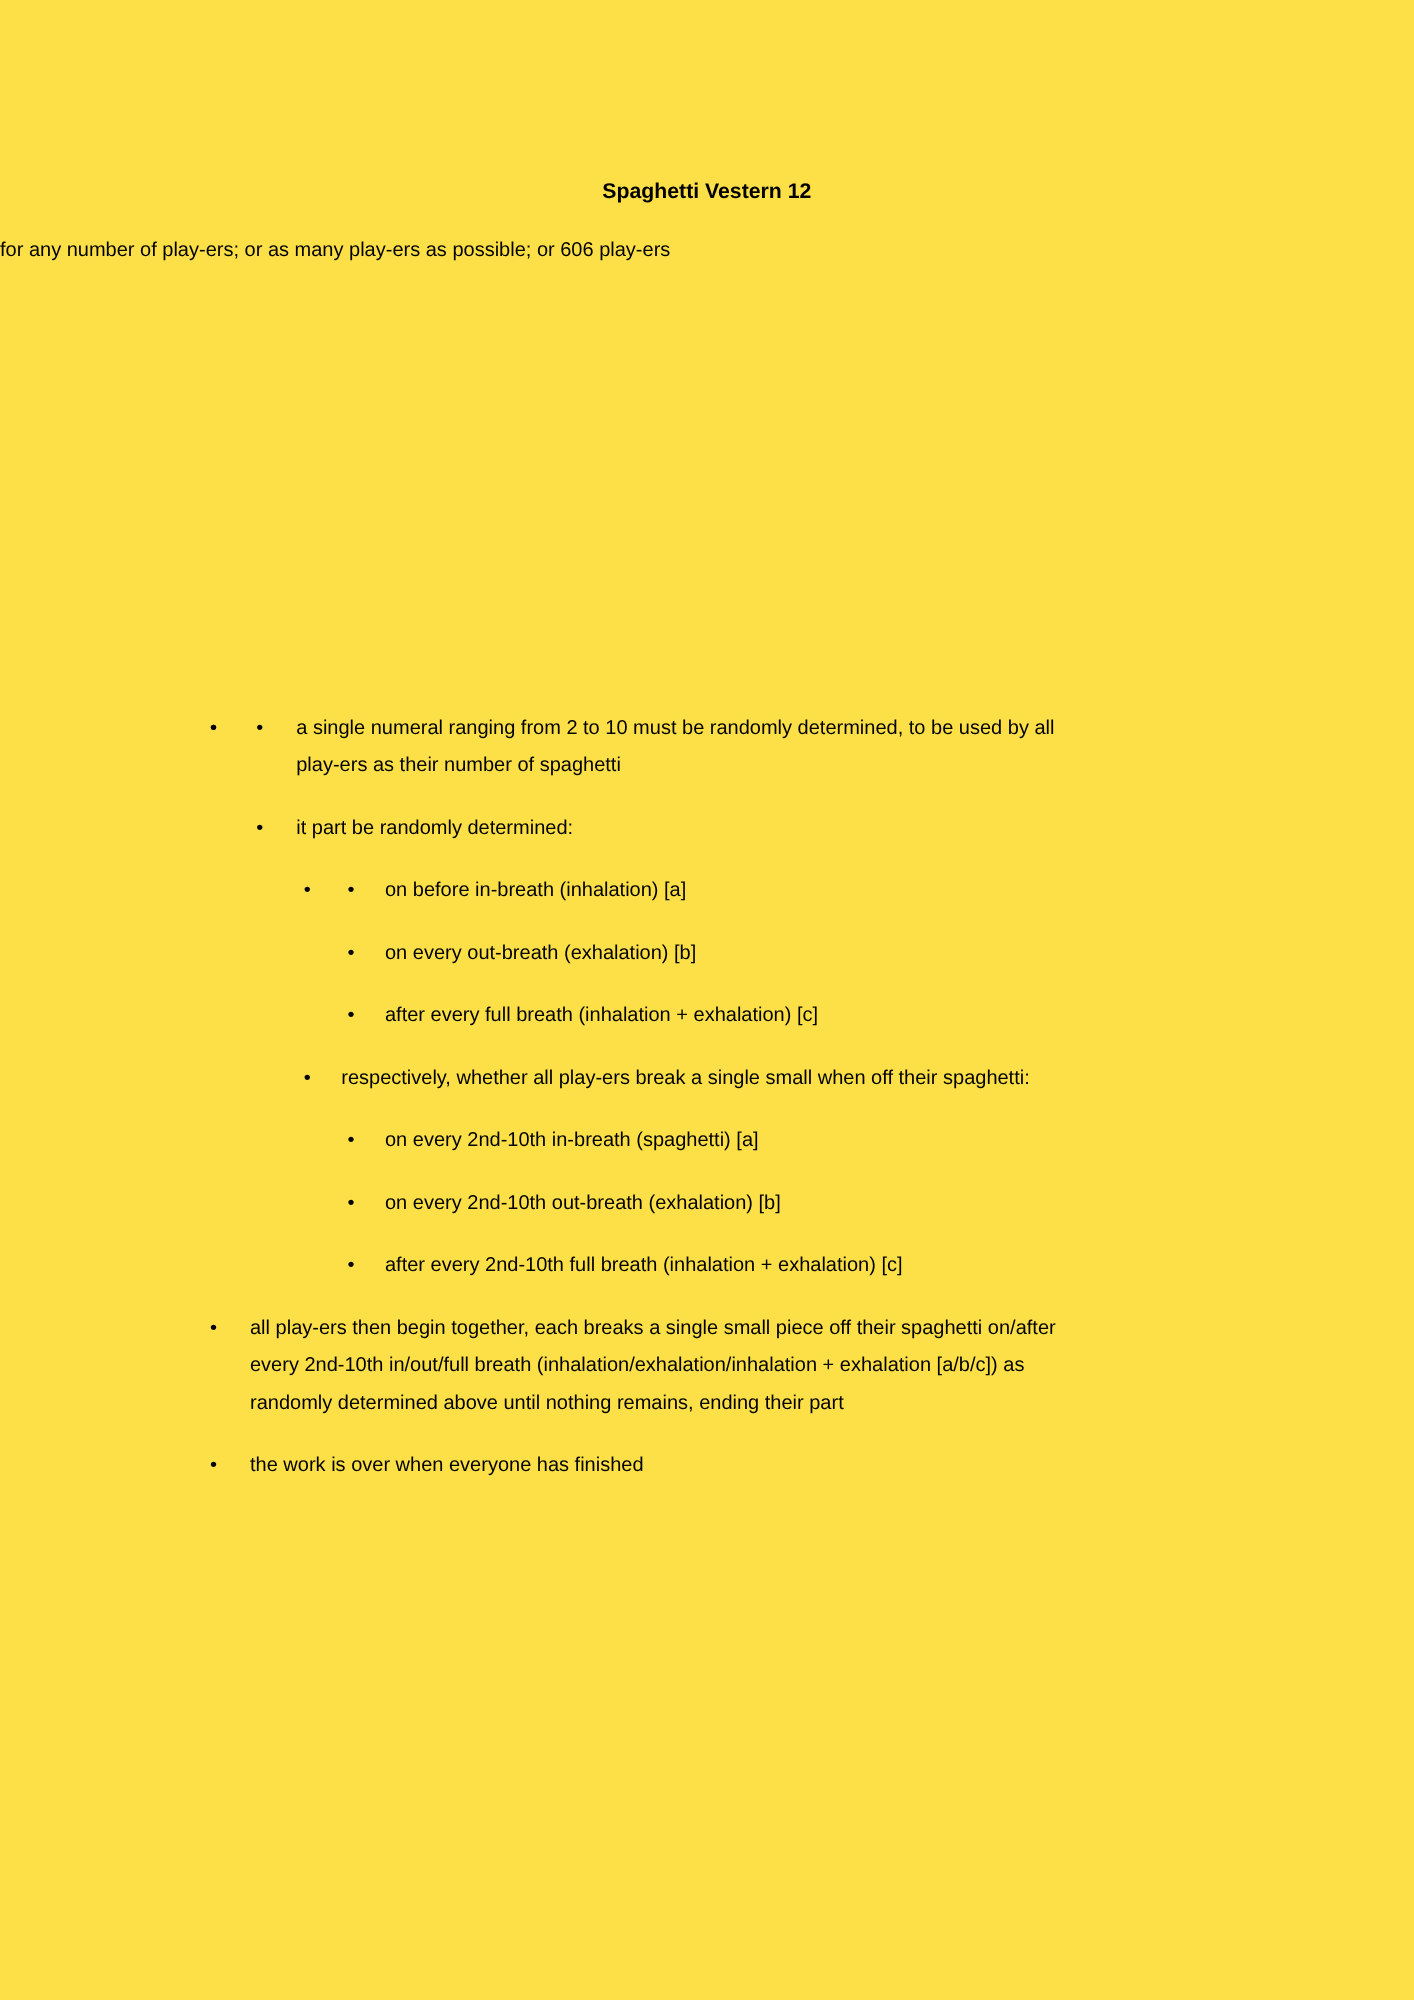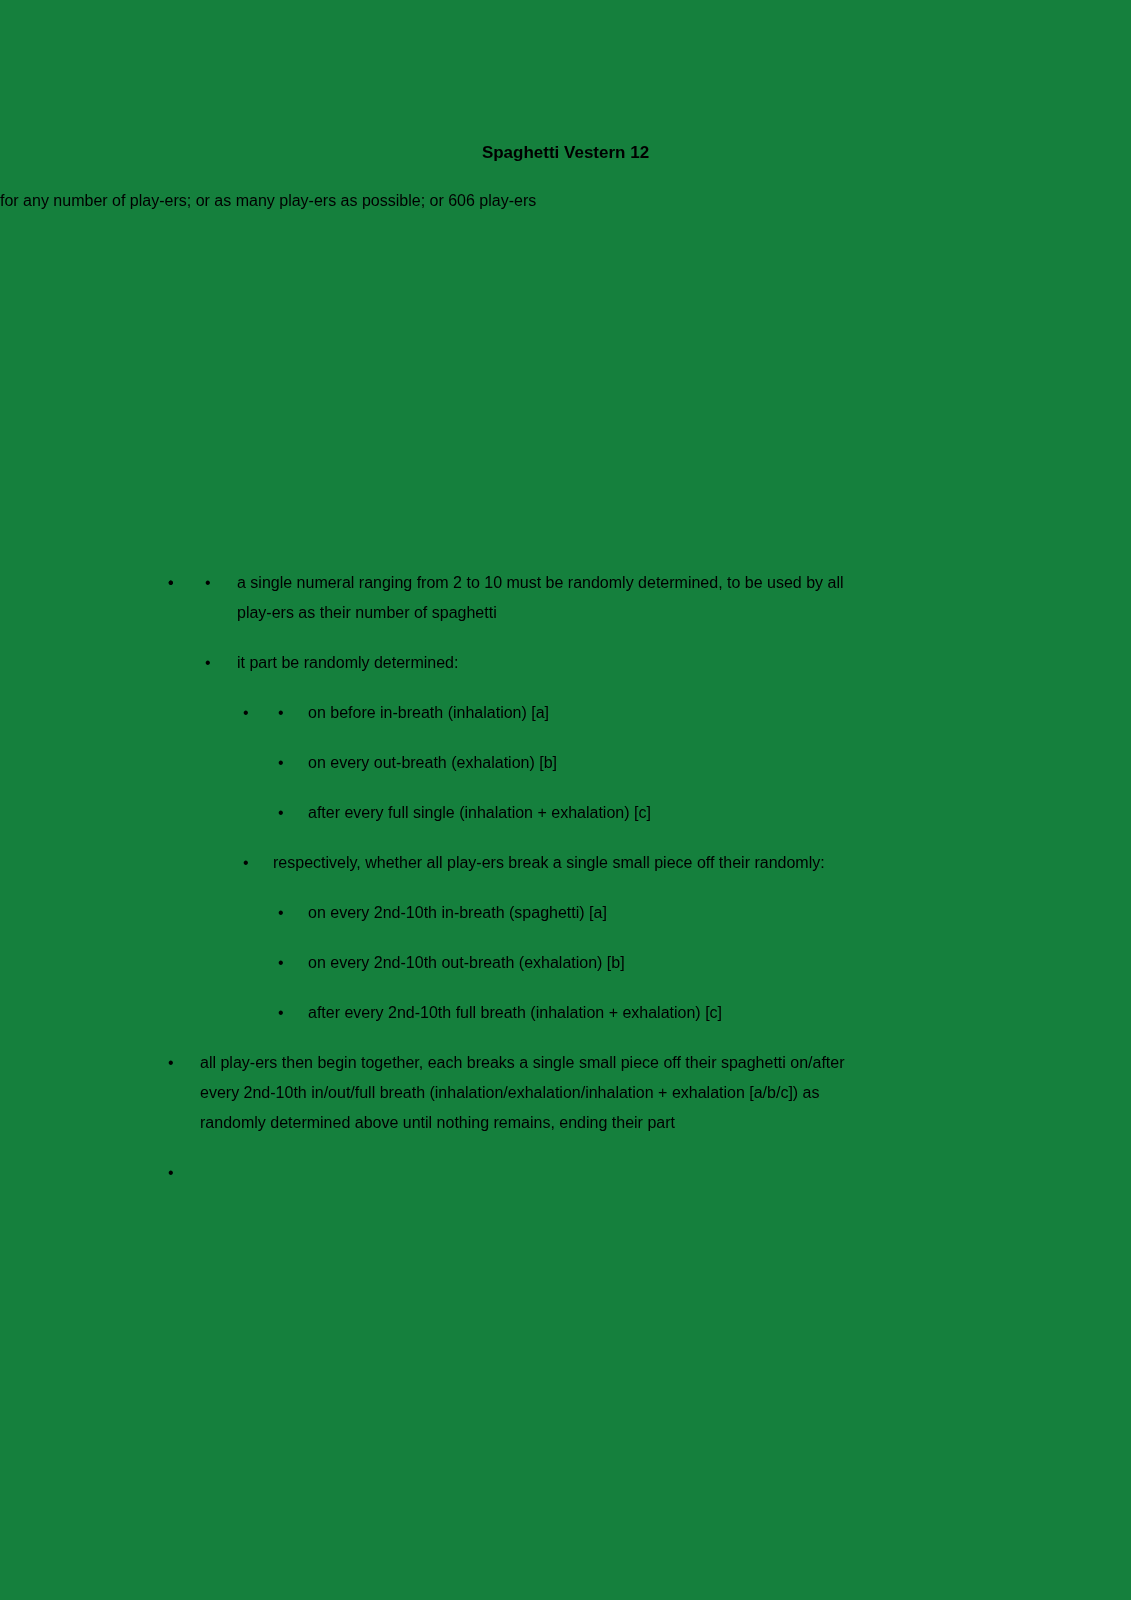--- a/index.html
+++ b/index.html
@@ -1,20 +1,20 @@
 <!DOCTYPE html>
 <html><head>
 <meta charset="utf-8">
 <style>
   html, body { margin: 0; padding: 0; background: #ffffff; }
   .page {
     position: relative;
     width: 1131px;
     height: 1600px;
-    background: #15803d;
+    background: #fde047;
     color: #000000;
     font-family: "Liberation Sans", sans-serif;
     font-size: 16px;
     box-sizing: border-box;
     padding-top: 138px;
     overflow: hidden;
   }
   .title {
     margin: 0;
     font-size: 17px;
@@ -84,25 +84,25 @@
     <li class="lvl4">
       <span class="bullet">•</span>
       <span class="item-text">on before in-breath (inhalation) [a]</span>
     </li>
     <li class="lvl4">
       <span class="bullet">•</span>
       <span class="item-text">on every out-breath (exhalation) [b]</span>
     </li>
     <li class="lvl4">
       <span class="bullet">•</span>
-      <span class="item-text">after every full single (inhalation + exhalation) [c]</span>
+      <span class="item-text">after every full breath (inhalation + exhalation) [c]</span>
     </li>
     <li class="lvl3">
       <span class="bullet">•</span>
-      <span class="item-text">respectively, whether all play-ers break a single small piece off their randomly:</span>
+      <span class="item-text">respectively, whether all play-ers break a single small when off their spaghetti:</span>
     </li>
     <li class="lvl4">
       <span class="bullet">•</span>
       <span class="item-text">on every 2nd-10th in-breath (spaghetti) [a]</span>
     </li>
     <li class="lvl4">
       <span class="bullet">•</span>
       <span class="item-text">on every 2nd-10th out-breath (exhalation) [b]</span>
     </li>
     <li class="lvl4">
@@ -110,15 +110,16 @@
       <span class="item-text">after every 2nd-10th full breath (inhalation + exhalation) [c]</span>
     </li>
     <li class="lvl1">
       <span class="bullet">•</span>
       <span class="item-text">all play-ers then begin together, each breaks a single small piece off their spaghetti on/after
 every 2nd-10th in/out/full breath (inhalation/exhalation/inhalation + exhalation [a/b/c]) as
 randomly determined above until nothing remains, ending their part</span>
     </li>
     <li class="lvl1">
       <span class="bullet">•</span>
+      <span class="item-text">the work is over when everyone has finished</span>
     </li>
   </ul>
 </div>
 
 </body></html>

